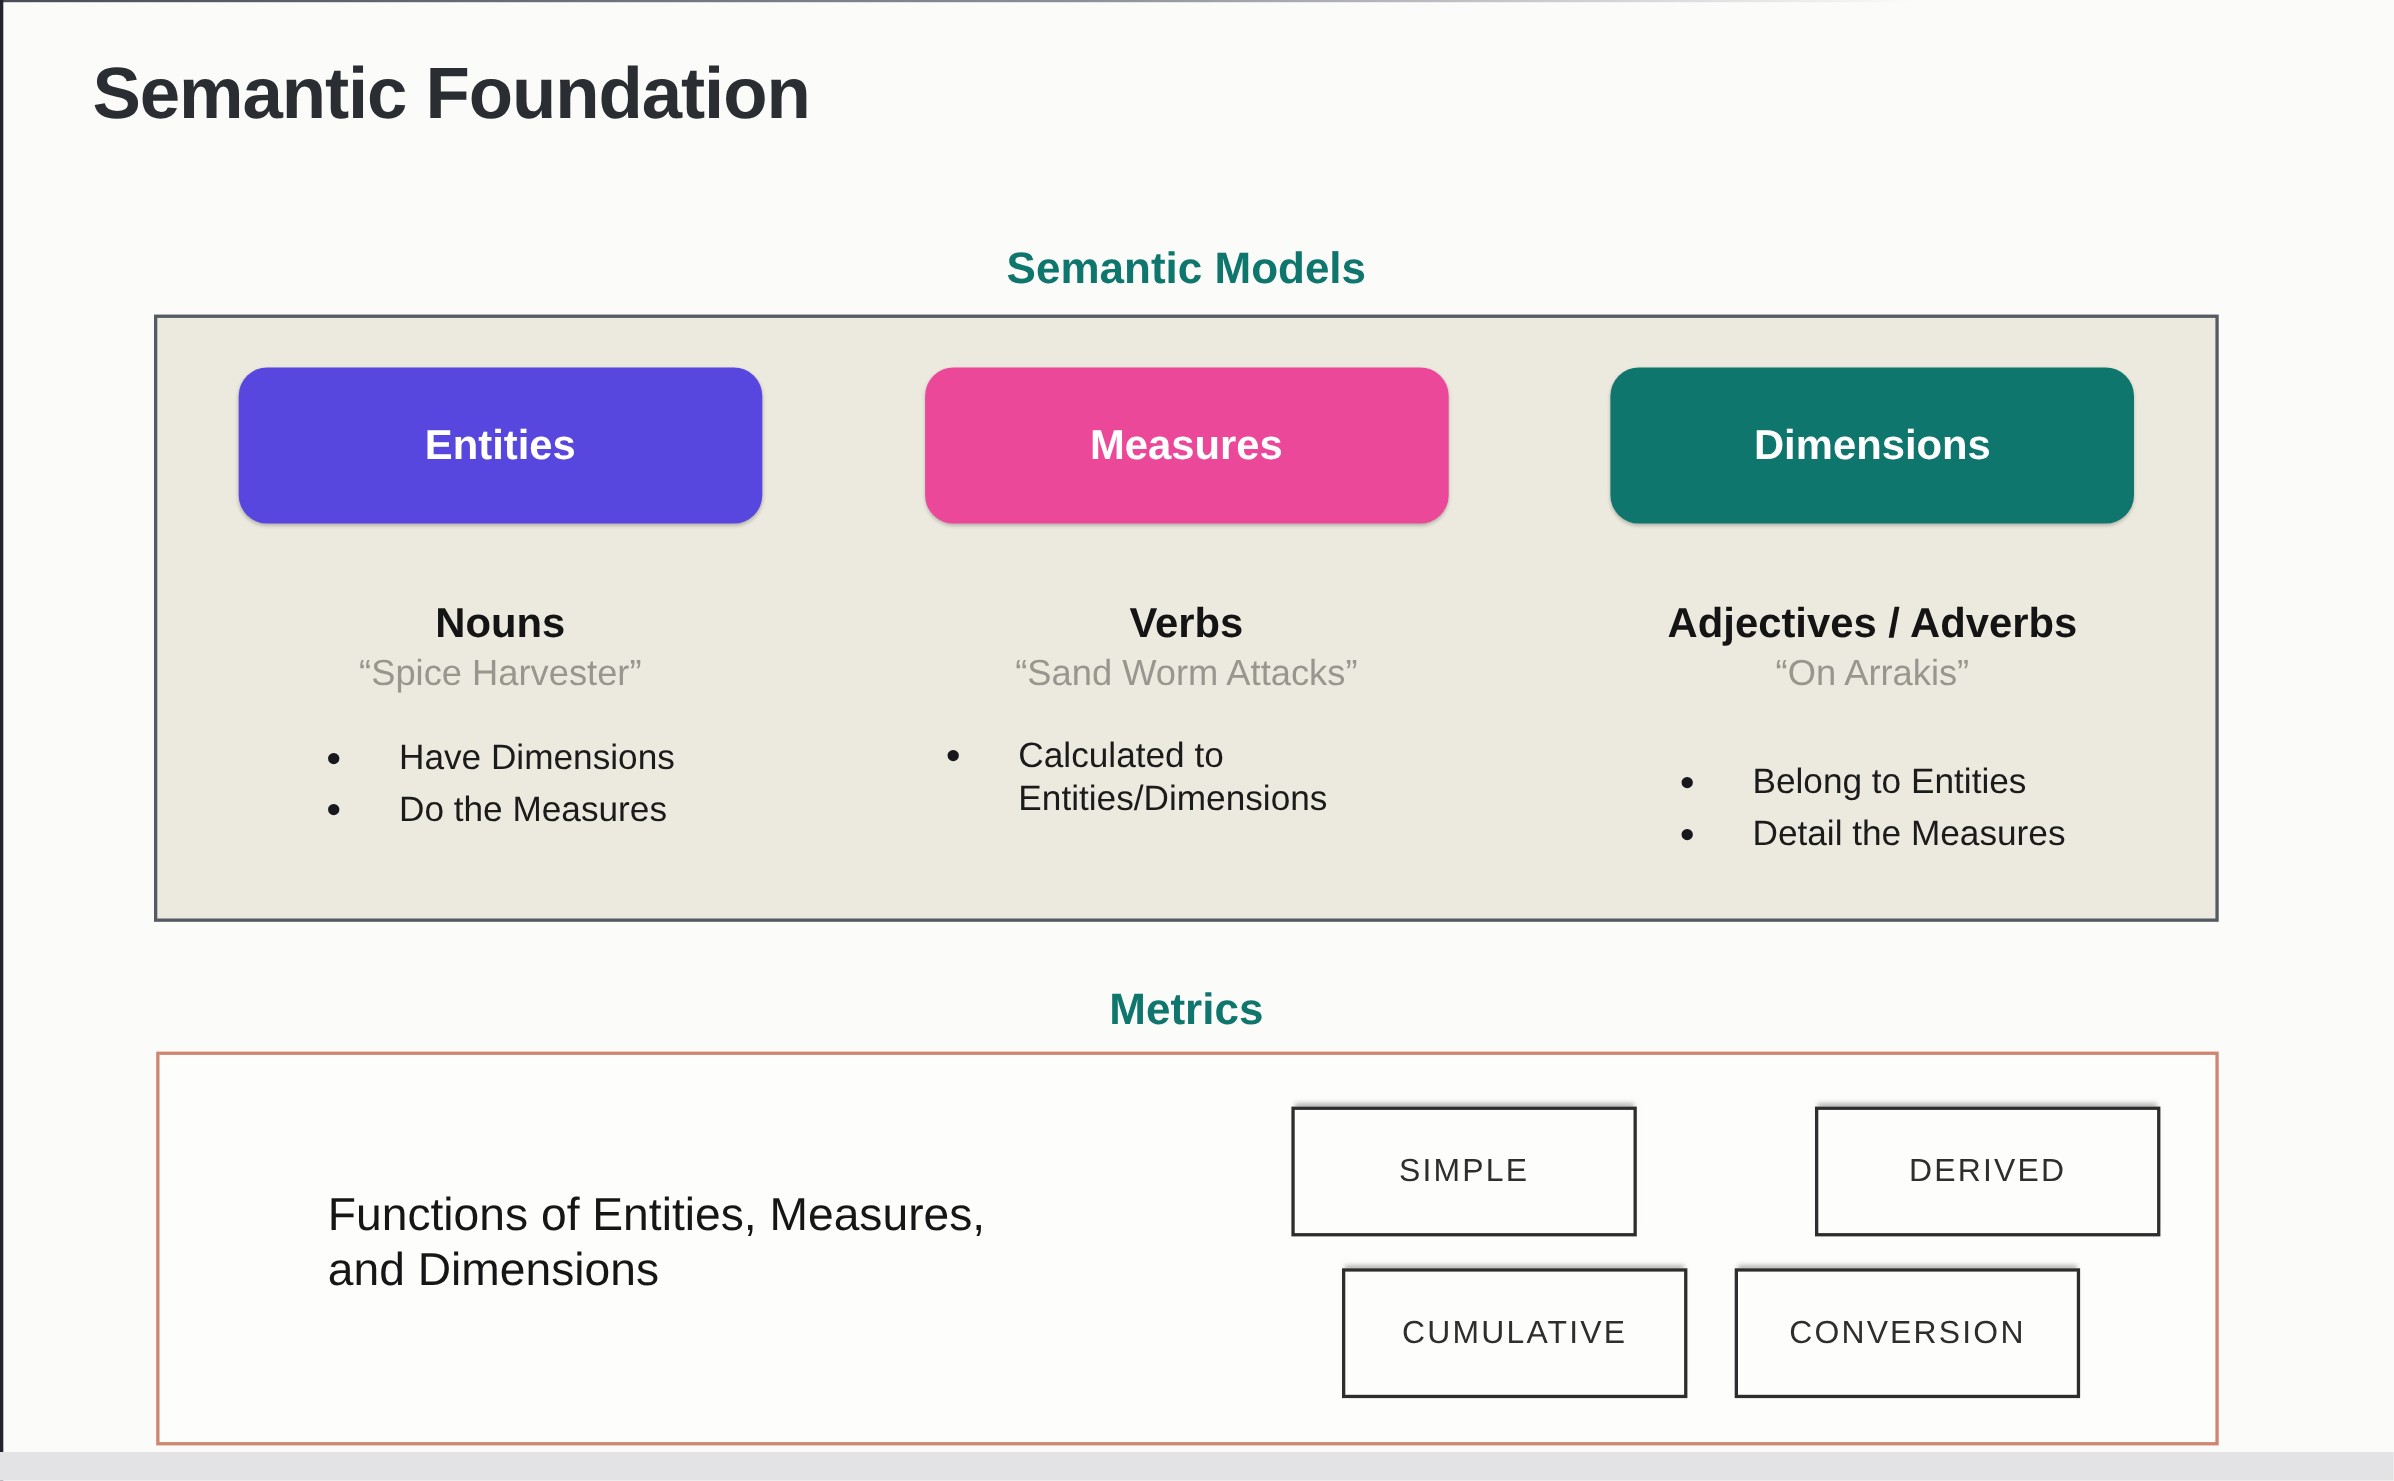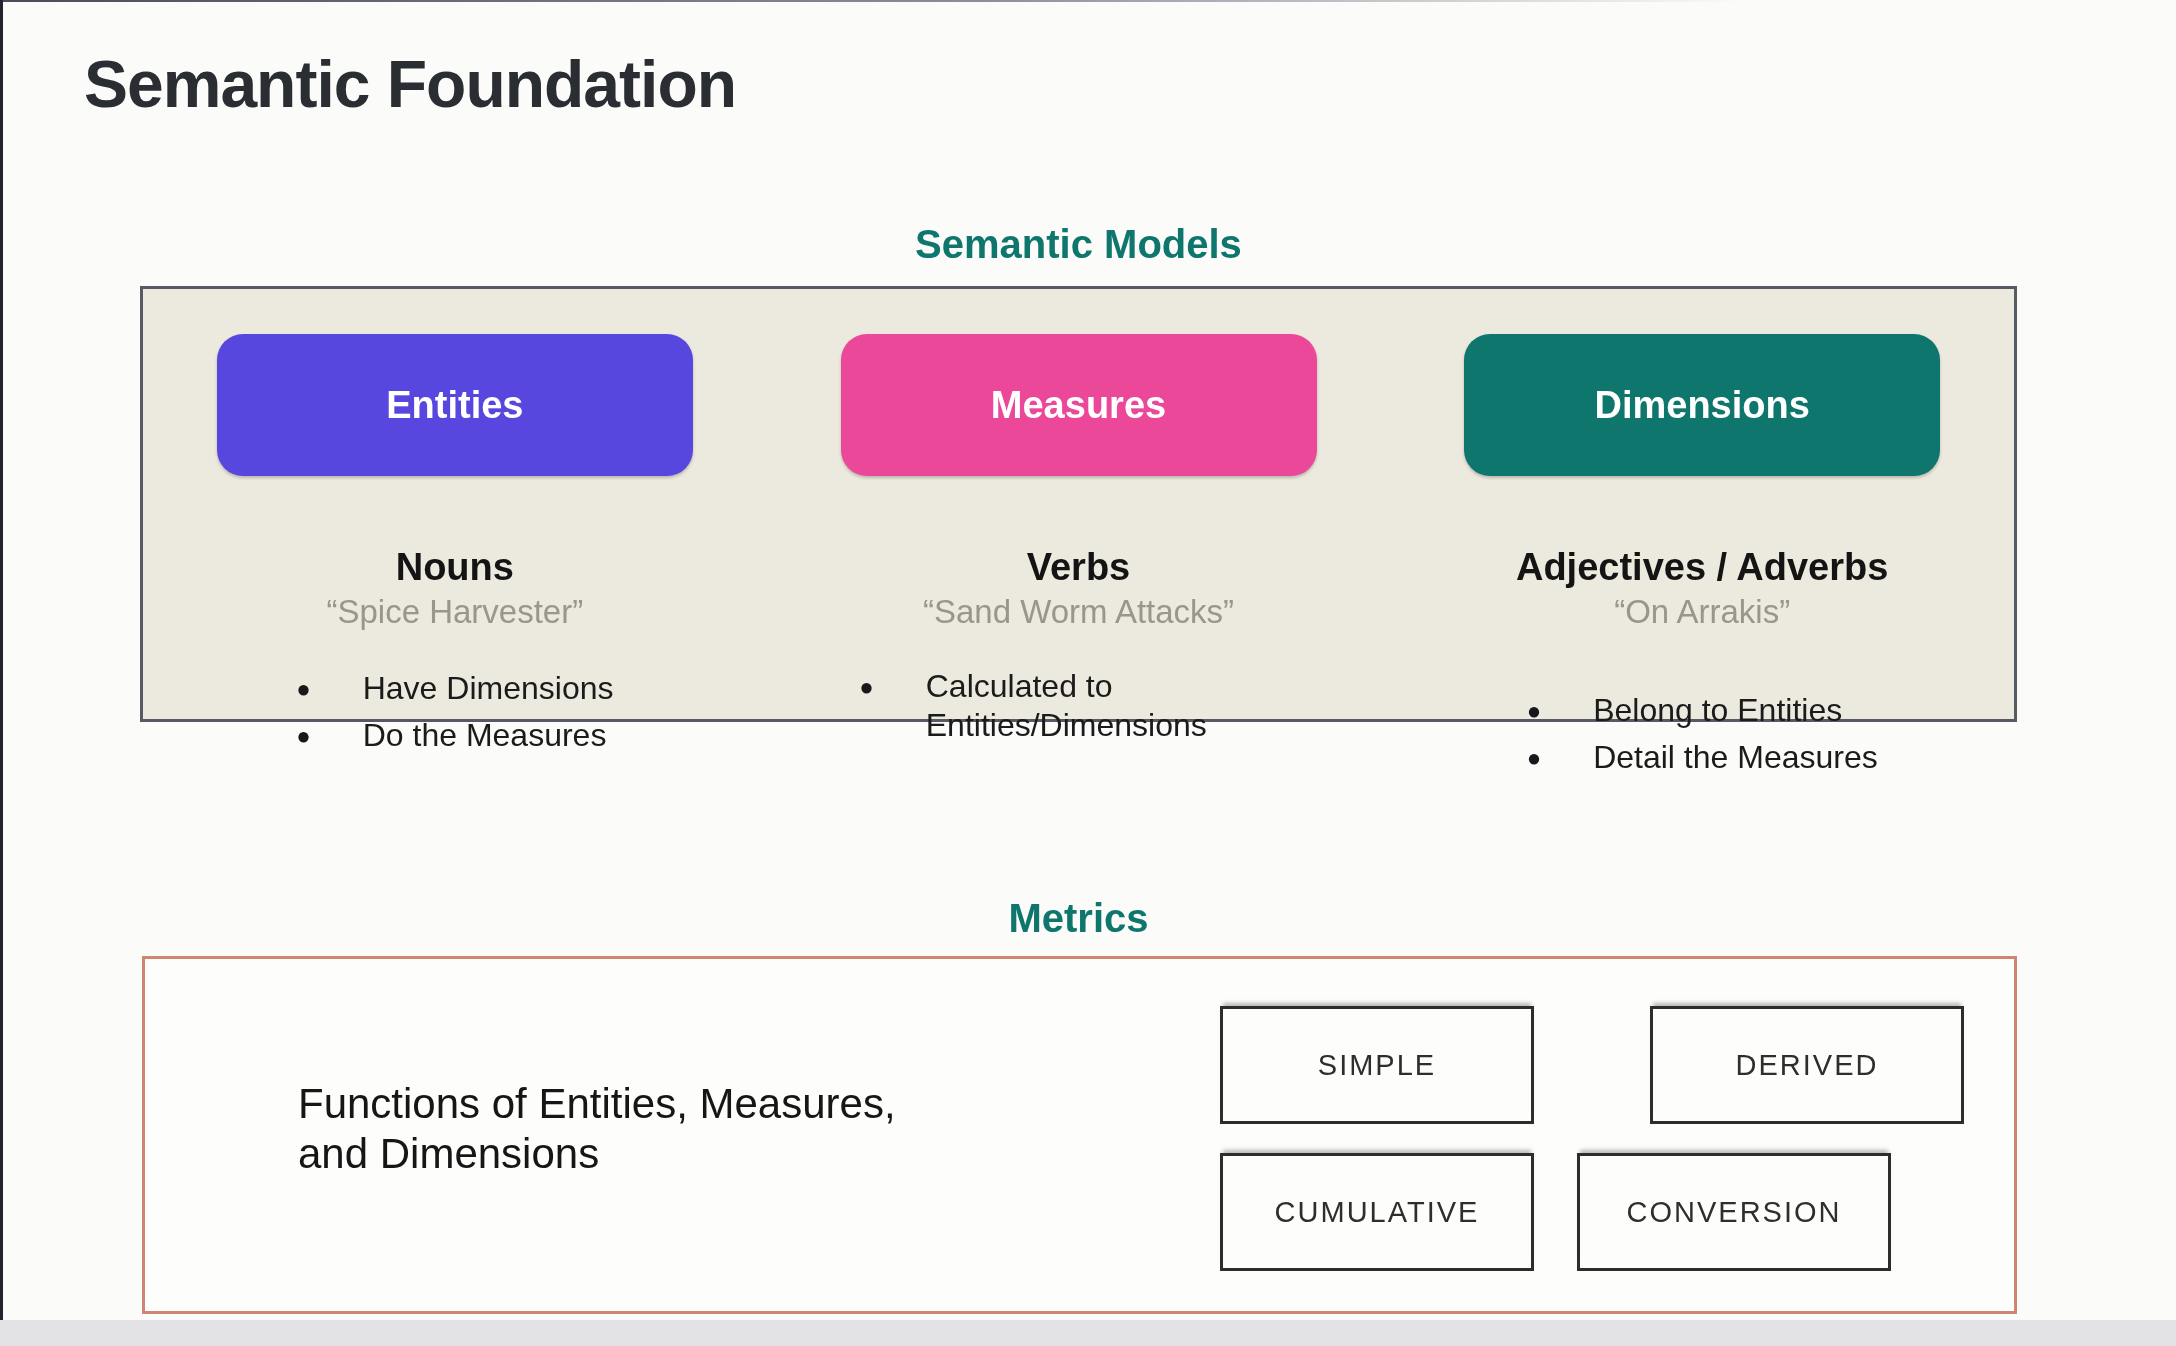--- a/index.html
+++ b/index.html
@@ -25,21 +25,21 @@
 
   .section-heading {
     position: absolute; left: 140px; width: 1877px;
     text-align: center; font-size: 40px; font-weight: 700; color: #0f766e;
   }
   .heading-models { top: 222px; }
   .heading-metrics { top: 896px; }
 
   
   .models-panel {
-    position: absolute; left: 140px; top: 286px; width: 1877px; height: 436px;
+    position: absolute; left: 140px; top: 286px; width: 1877px; height: 552px;
     background: #ECE9DE; border: 3px solid #565B63; box-sizing: border-box;
     display: flex;
   }
   .model-col { flex: 1 1 0; text-align: center; padding-top: 45px; }
 
   .model-button {
     width: 476px; height: 142px; margin: 0 auto;
     border-radius: 26px;
     display: flex; align-items: center; justify-content: center;
     color: #ffffff; font-size: 38px; font-weight: 700;
@@ -68,21 +68,21 @@
     position: absolute; left: 153px; top: 120px;
     font-size: 42px; color: #161616; line-height: 1.2; white-space: pre-line;
   }
   .metric-type-box {
     position: absolute; width: 314px; height: 118px; box-sizing: border-box;
     background: #fdfdfc; border: 3px solid #2d2d2d;
     display: flex; align-items: center; justify-content: center;
     font-size: 29px; letter-spacing: 2px; color: #2e2e2e;
     box-shadow: 0 -6px 4px -3px rgba(130,130,130,0.55);
   }
-  .type-0 { left: 1075px; top: 47px;  }
+  .type-0 { left: 1029px; top: 47px;  }
   .type-1 { left: 1505px; top: 47px;  }
   .type-2 { left: 1075px; top: 194px; }
   .type-3 { left: 1432px; top: 194px; }
 </style>
 </head>
 <body>
 
 <div class="viewport">
 
   <div class="frame-top"></div>

